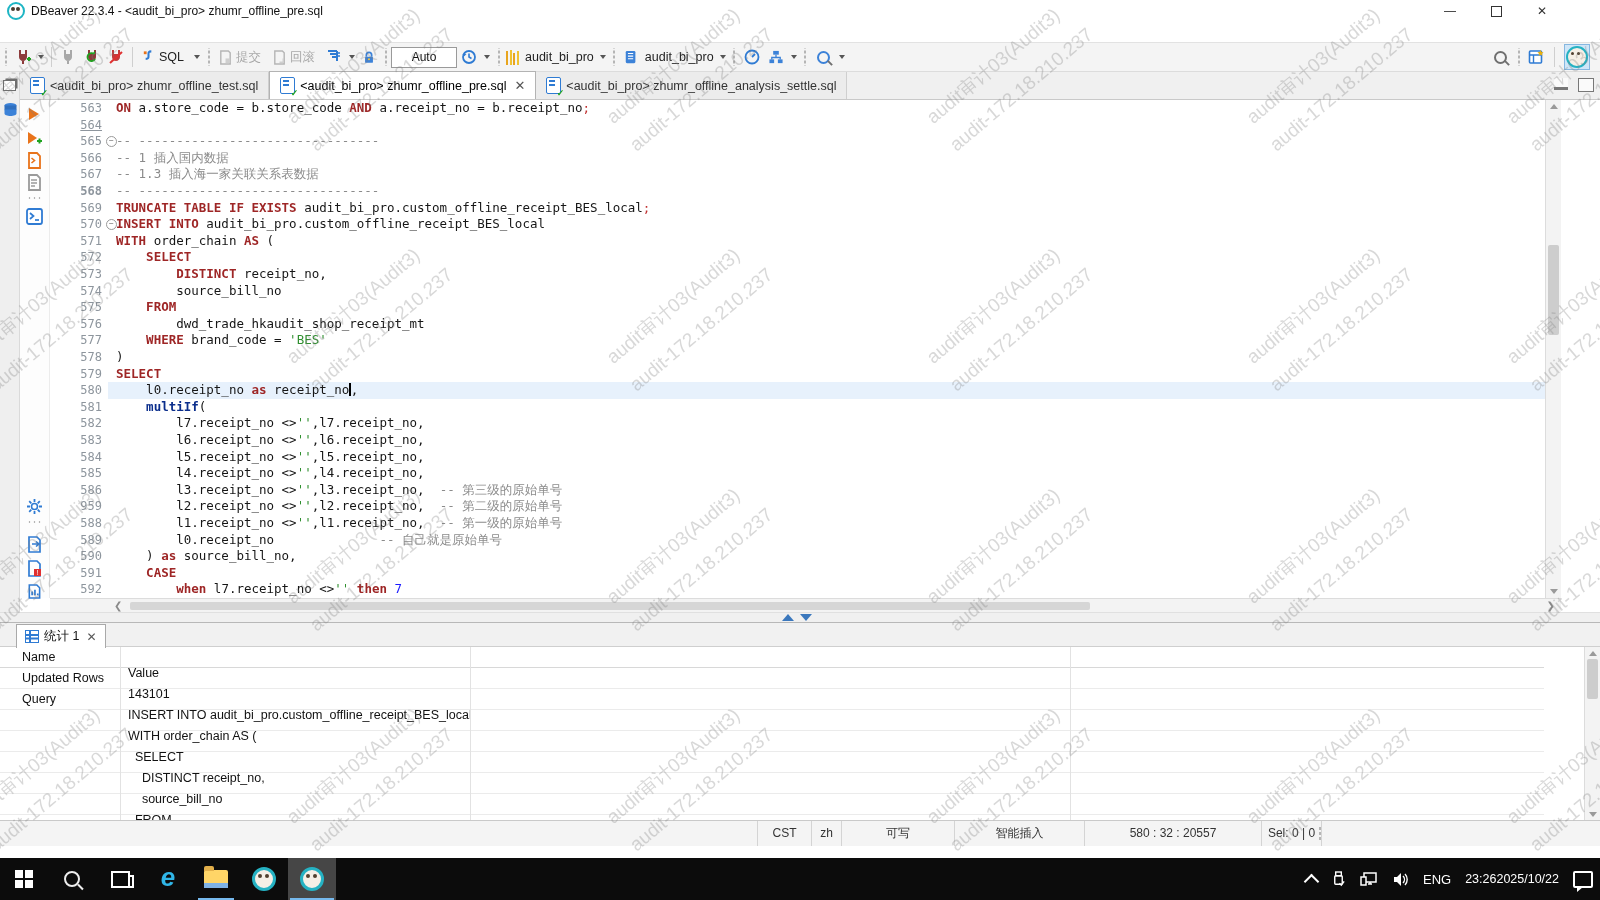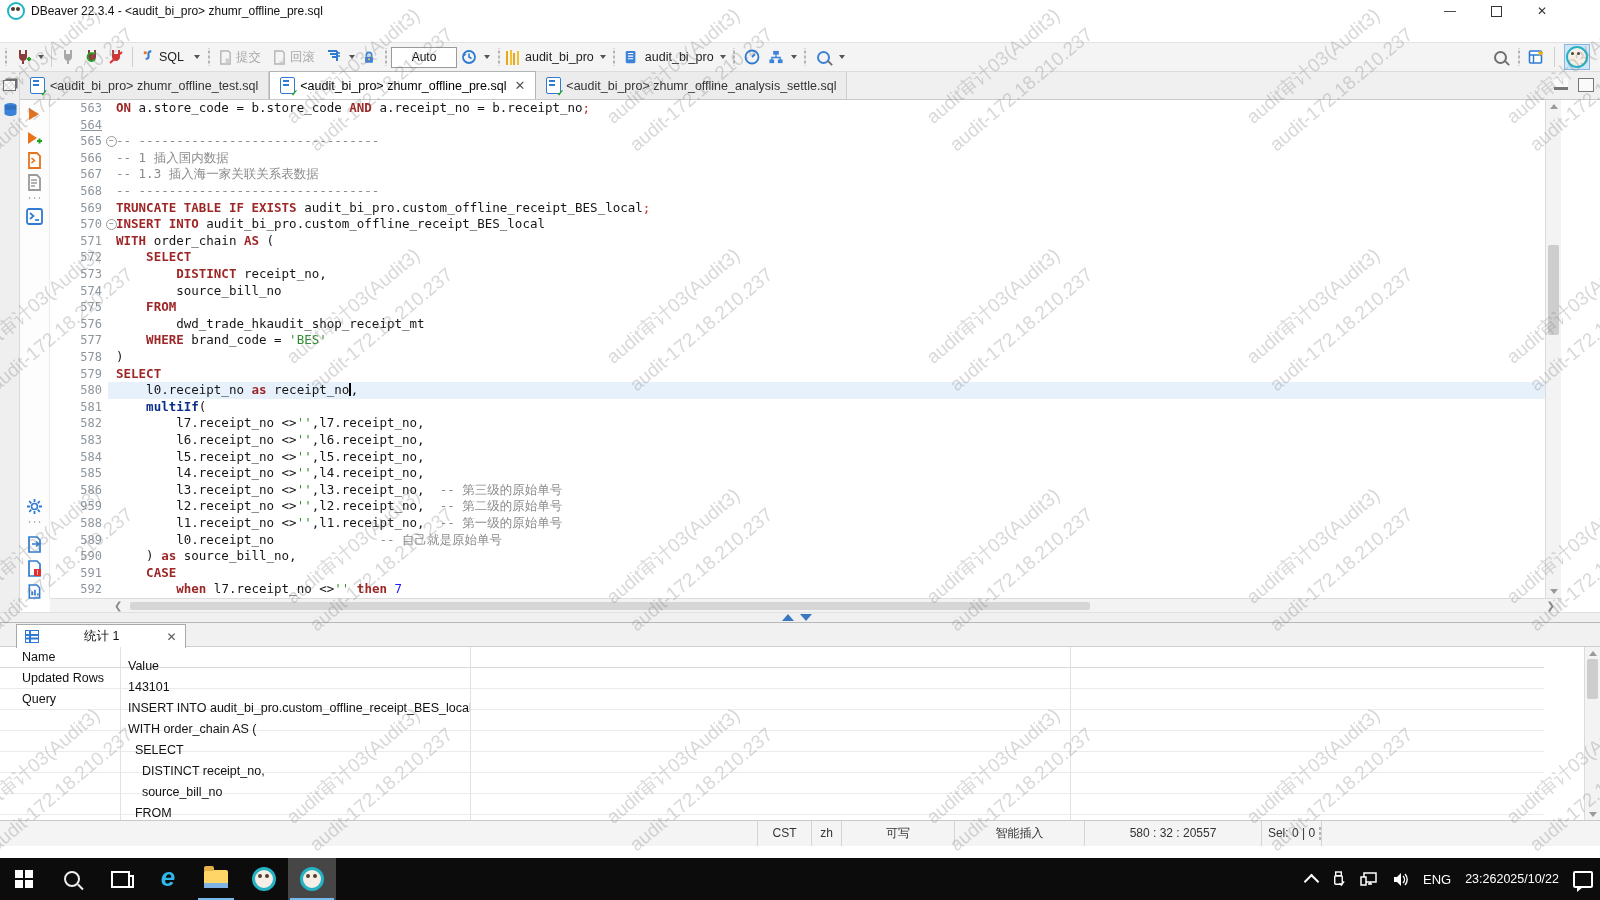--- a/index.html
+++ b/index.html
@@ -90,29 +90,29 @@
 
   
   .sash{left:0;top:612px;width:1600px;height:10px;background:#f0f0f0;border-top:1px solid #e0e0e0;}
   .sash .tri{position:absolute;top:1px;width:0;height:0;}
   .sash .tri.up{left:782px;border-left:6px solid transparent;border-right:6px solid transparent;border-bottom:7px solid #3b78bd;}
   .sash .tri.dn{left:800px;border-left:6px solid transparent;border-right:6px solid transparent;border-top:7px solid #3b78bd;}
 
   
   .bpanel{left:0;top:622px;width:1600px;height:198px;background:#fff;border-top:1px solid #b8b8b8;box-sizing:border-box;}
   .btabs{position:absolute;left:0;top:0;width:100%;height:24px;background:#f1f1f1;border-bottom:1px solid #cfcfcf;box-sizing:border-box;}
-  .btab{position:absolute;left:16px;top:1px;height:23px;background:#fff;border:1px solid #a9a9a9;border-bottom:none;display:flex;align-items:center;padding:0 8px;font-size:12.5px;color:#111;gap:40px;}
+  .btab{position:absolute;left:16px;top:1px;height:23px;background:#fff;border:1px solid #a9a9a9;border-bottom:none;display:flex;align-items:center;padding:0 8px;font-size:12.5px;color:#111;}
   .grid-ico{width:12px;height:11px;border:1.5px solid #2f7bd3;margin-right:5px;position:relative;background:#fff;}
   .grid-ico::before{content:'';position:absolute;left:3px;top:0;bottom:0;width:1.5px;background:#2f7bd3;}
   .grid-ico::after{content:'';position:absolute;left:0;right:0;top:3px;height:1.5px;background:#2f7bd3;box-shadow:0 3.5px 0 #2f7bd3;}
   .btab .close{margin-left:7px;color:#555;font-size:12px;}
   .rtable{position:absolute;left:0;top:24px;width:1544px;height:174px;overflow:hidden;}
   .rrow{position:absolute;left:0;width:100%;height:21px;border-bottom:1px solid #ebebeb;box-sizing:border-box;}
   .rrow .c1{position:absolute;left:22px;top:0;height:21px;line-height:21px;font-size:12.5px;color:#111;}
-  .rrow .c2{position:absolute;left:128px;top:9px;height:31px;line-height:21px;font-size:12.5px;color:#111;white-space:pre;}
+  .rrow .c2{position:absolute;left:128px;top:16px;height:31px;line-height:21px;font-size:12.5px;color:#111;white-space:pre;}
   .rcol-line{position:absolute;top:24px;width:1px;height:174px;background:#e2e2e2;}
   .bscroll{position:absolute;right:0;top:24px;width:16px;height:174px;background:#f3f3f3;border-left:1px solid #dcdcdc;box-sizing:border-box;}
   .bscroll .thumb{position:absolute;left:2px;top:12px;width:11px;height:40px;background:#cdcdcd;border-radius:2px;}
 
   
   .statusbar{left:0;top:820px;width:1600px;height:26px;background:#f4f4f4;border-top:1px solid #c9c9c9;box-sizing:border-box;}
   .st-seg{position:absolute;top:0;height:25px;line-height:25px;text-align:center;font-size:12px;color:#333;border-right:1px solid #d4d4d4;box-sizing:border-box;}
   .st-first{border-left:1px solid #d4d4d4;}
   .st-dots{position:absolute;left:1318px;top:5px;width:5px;height:16px;background-image:radial-gradient(#b5b5b5 1px,transparent 1.2px);background-size:4px 5px;}
 
@@ -402,21 +402,21 @@
       <div class="cline" style="top: 0px;"><span class="tk-k">ON</span><span class="tk-d"> a.store_code = b.store_code </span><span class="tk-k">AND</span><span class="tk-d"> a.receipt_no = b.receipt_no</span><span class="tk-r">;</span></div>
       <div class="lnum" style="top: 16.6px; text-decoration: underline;">564</div>
       <div class="cline" style="top: 16.6px;"></div>
       <div class="lnum" style="top: 33.2px;">565</div>
       <span class="fold" style="top: 36.2px;">−</span>
       <div class="cline" style="top: 33.2px;"><span class="tk-c">-- --------------------------------</span></div>
       <div class="lnum" style="top: 49.8px;">566</div>
       <div class="cline" style="top: 49.8px;"><span class="tk-c">-- 1 插入国内数据</span></div>
       <div class="lnum" style="top: 66.4px;">567</div>
       <div class="cline" style="top: 66.4px;"><span class="tk-c">-- 1.3 插入海一家关联关系表数据</span></div>
-      <div class="lnum" style="top: 83px;">568</div>
+      <div class="lnum" style="top: 83px; font-weight: bold;">568</div>
       <div class="cline" style="top: 83px;"><span class="tk-c">-- --------------------------------</span></div>
       <div class="lnum" style="top: 99.6px;">569</div>
       <div class="cline" style="top: 99.6px;"><span class="tk-k">TRUNCATE TABLE IF EXISTS</span><span class="tk-d"> audit_bi_pro.custom_offline_receipt_BES_local</span><span class="tk-r">;</span></div>
       <div class="lnum" style="top: 116.2px;">570</div>
       <span class="fold" style="top: 119.2px;">−</span>
       <div class="cline" style="top: 116.2px;"><span class="tk-k">INSERT INTO</span><span class="tk-d"> audit_bi_pro.custom_offline_receipt_BES_local</span></div>
       <div class="lnum" style="top: 132.8px;">571</div>
       <div class="cline" style="top: 132.8px;"><span class="tk-k">WITH</span><span class="tk-d"> order_chain </span><span class="tk-k">AS</span><span class="tk-d"> (</span></div>
       <div class="lnum" style="top: 149.4px;">572</div>
       <div class="cline" style="top: 149.4px;"><span class="tk-d">    </span><span class="tk-k">SELECT</span></div>

